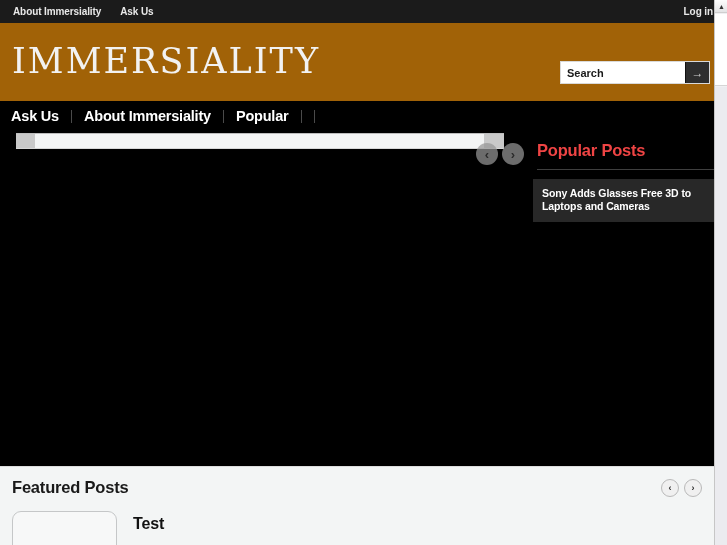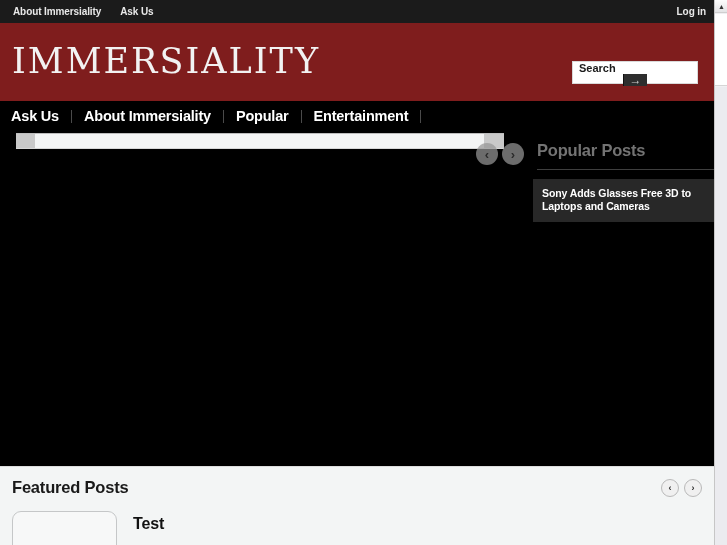--- a/index.html
+++ b/index.html
@@ -38,55 +38,54 @@
     color: #e8e8e8;
     font-size: 10px;
     font-weight: bold;
     letter-spacing: -0.1px;
     text-decoration: none;
     white-space: nowrap;
     cursor: pointer;
   }
   .topbar-right {
     margin-left: auto;
-    margin-right: 8px;
+    margin-right: 1px;
     display: flex;
     align-items: flex-start;
   }
 
   
   .header {
     position: absolute;
     top: 23px; left: 0;
     width: 714px;
     height: 78px;
-    background: #7f1d1d;
+    background: #a16207;
   }
   .logo {
     position: absolute;
     left: 12px;
     top: 18px;
     color: #f2f2f2;
     font-family: "DejaVu Serif", serif;
     font-size: 35px;
     letter-spacing: 2.0px;
     line-height: 40px;
     white-space: nowrap;
     font-weight: 400;
   }
   .search-wrap {
     position: absolute;
-    right: 16px;
+    right: 4px;
     top: 38px;
     display: flex;
     align-items: center;
     height: 23px;
     background: #fff;
     border: 1px solid #d9d9d9;
-    flex-direction: column;
   }
   .search-input {
     width: 124px;
     height: 100%;
     border: none;
     outline: none;
     background: #ffffff;
     color: #111;
     font-family: "Liberation Sans", sans-serif;
     font-size: 11px;
@@ -199,21 +198,21 @@
     top: 131px;
     left: 528px;
     width: 186px;
     height: 334px;
     background: #000000;
   }
   .sidebar-title {
     position: absolute;
     left: 9px;
     top: 10px;
-    color: #737373;
+    color: #ef4444;
     font-size: 16.5px;
     font-weight: bold;
     letter-spacing: -0.2px;
     white-space: nowrap;
   }
   .sidebar-rule {
     position: absolute;
     left: 9px;
     top: 38px;
     width: 177px;
@@ -370,21 +369,20 @@
     </div>
   </div>
 
   <div class="mainnav">
     <a class="nav-item">Ask Us</a>
     <span class="nav-sep"></span>
     <a class="nav-item">About Immersiality</a>
     <span class="nav-sep"></span>
     <a class="nav-item">Popular</a>
     <span class="nav-sep"></span>
-    <a class="nav-item">Entertainment</a>
     <span class="nav-sep"></span>
   </div>
 
   <div class="carousel">
     <div class="carousel-img">
       <div class="ph-left"></div>
       <div class="ph-right"></div>
     </div>
     <div class="carousel-nav">
       <div class="circ-btn">

